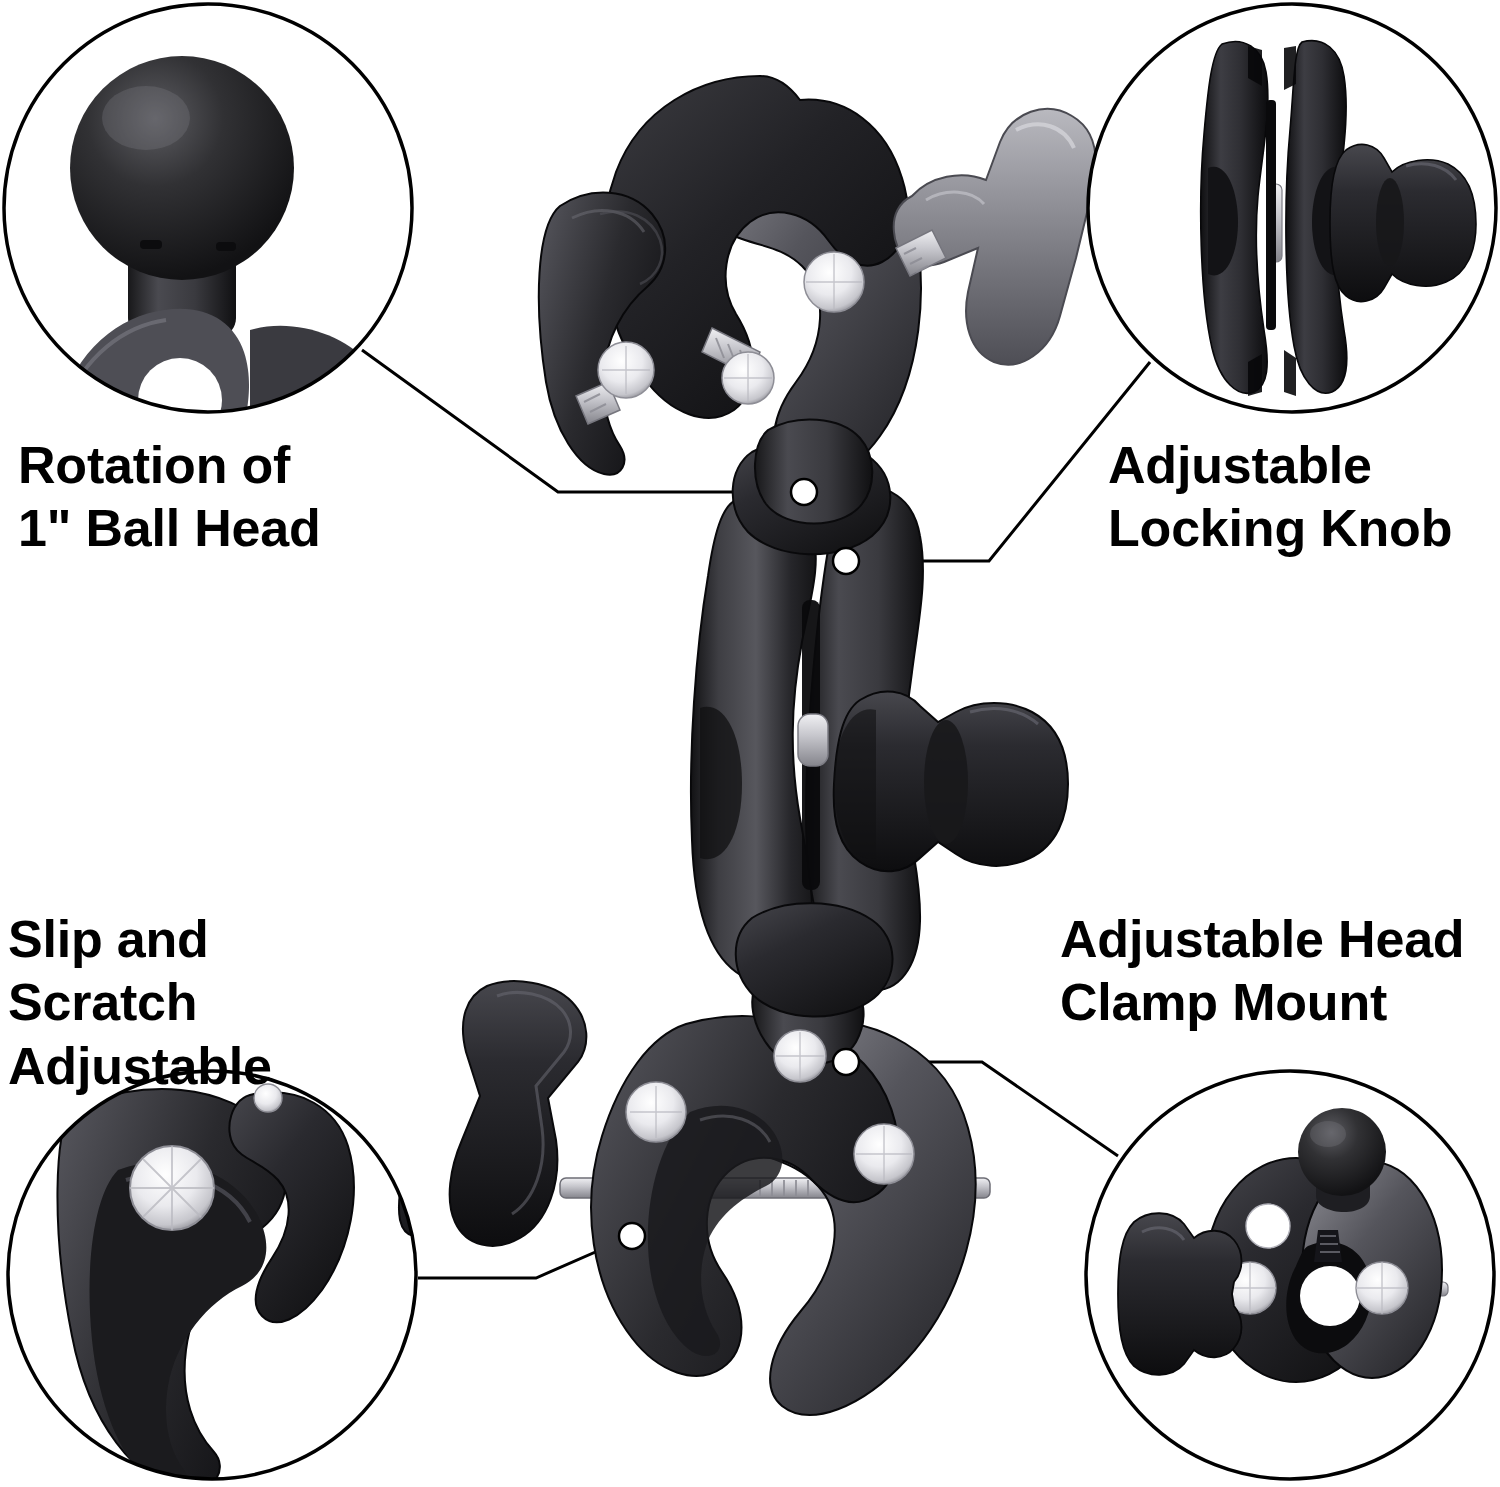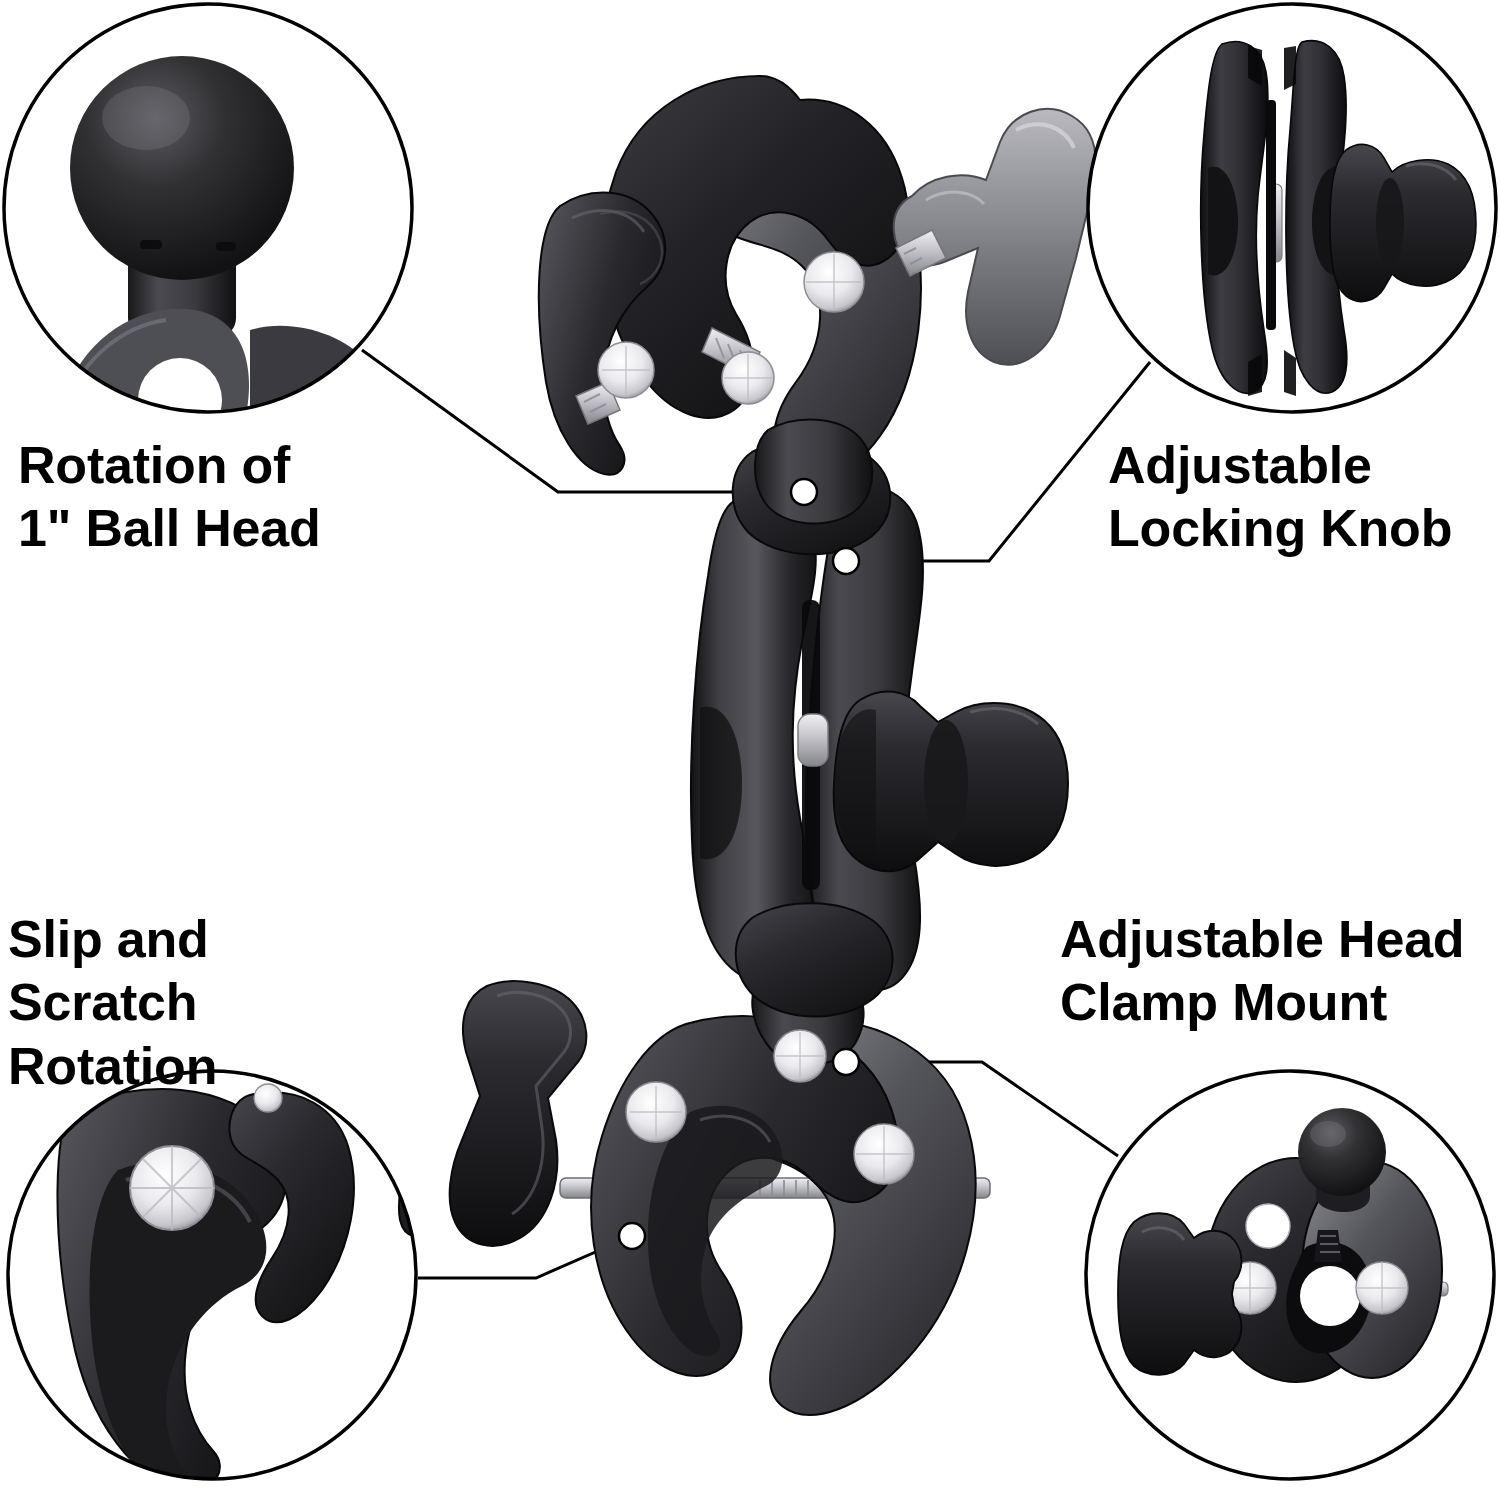--- a/index.html
+++ b/index.html
@@ -462,18 +462,18 @@
     </g>
   </svg>
 
   <div class="callout-label" id="label-tl">Rotation of
 1" Ball Head</div>
 
   <div class="callout-label" id="label-tr">Adjustable
 Locking Knob</div>
 
   <div class="callout-label" id="label-bl">Slip and Scratch
-Rotation</div>
+Adjustable</div>
 
   <div class="callout-label" id="label-br">Adjustable Head
 Clamp Mount</div>
 
 </div>
 
 </body></html>

